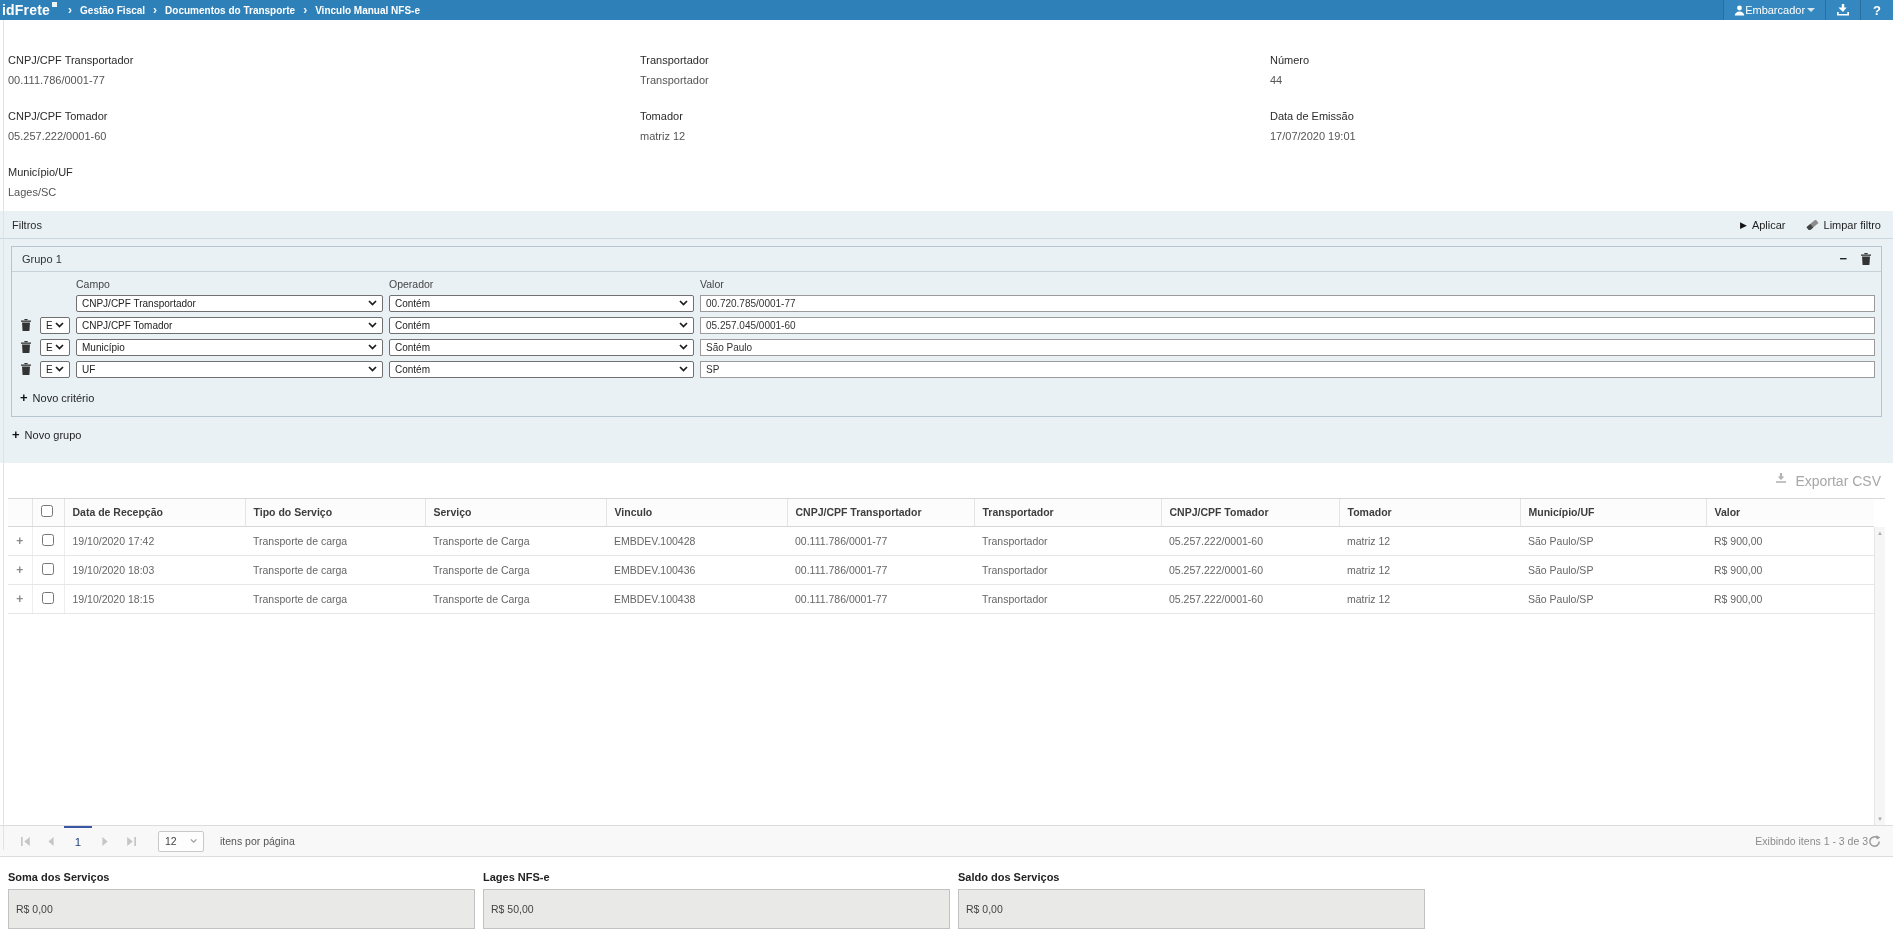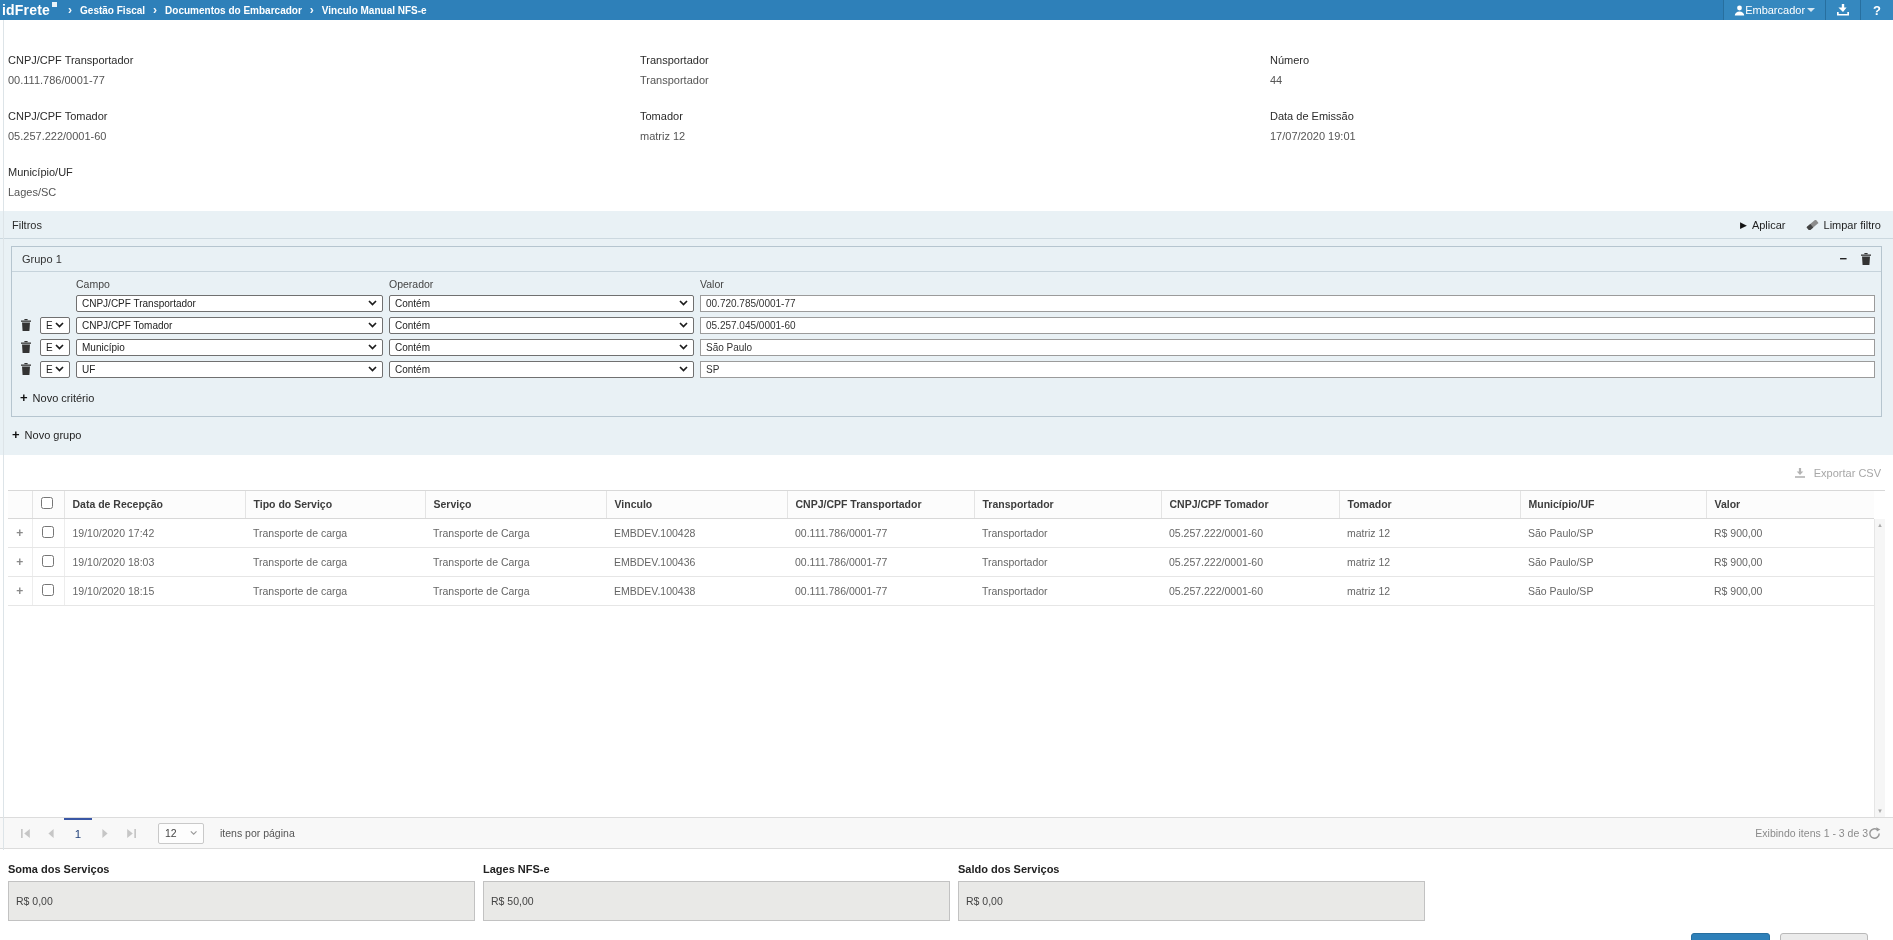--- a/index.html
+++ b/index.html
@@ -20,21 +20,21 @@
 
   .left-strip { position:absolute; left:3px; top:20px; width:1px; height:830px; background:#dde4e8; }
 
   
   .doc-info { padding:34px 0 0 8px; height:185px; display:grid; grid-template-columns:632px 630px auto; }
   .info-field { margin-bottom:24px; }
   .info-label { font-size:11px; color:#2b2b2b; margin-bottom:8px; }
   .info-value { font-size:11px; color:#555; }
 
   
-  .filters { margin-top:6px; background:#e9f1f5; padding-bottom:12px; }
+  .filters { margin-top:6px; background:#e9f1f5; padding-bottom:20px; }
   .filters-bar { height:28px; display:flex; align-items:center; padding:0 12px; border-bottom:1px solid #ccd8df; }
   .filters-title { font-size:11px; color:#2b2b2b; }
   .filters-actions { margin-left:auto; display:flex; align-items:center; gap:20px; }
   .flink { display:flex; align-items:center; gap:5px; font-size:11px; color:#1f1f1f; cursor:pointer; }
   .apply-glyph { font-size:9px; color:#111; }
 
   .group-panel { margin:7px 11px 0 11px; border:1px solid #b6c5cf; }
   .group-header { height:25px; display:flex; align-items:center; padding:0 10px; border-bottom:1px solid #c6d3db; }
   .group-title { font-size:11px; color:#333; }
   .group-tools { margin-left:auto; display:flex; align-items:center; gap:14px; }
@@ -48,21 +48,21 @@
   .fake-select .sel-text { flex:1; overflow:hidden; white-space:nowrap; }
   .val-input { height:17px; width:100%; border:1px solid #9b9b9b; background:#fff; font-size:10px; color:#333; padding:0 5px; font-family:inherit; }
   .trash-btn { cursor:pointer; display:flex; align-items:center; justify-content:center; }
   .new-link { display:flex; align-items:center; gap:5px; font-size:11px; color:#1f1f1f; cursor:pointer; }
   .plus-glyph { font-size:13px; font-weight:bold; color:#111; line-height:10px; }
   .new-criterion { padding:12px 0 12px 8px; }
   .new-group { margin:12px 0 2px 12px; }
 
   
   .export-row { height:35px; display:flex; align-items:center; justify-content:flex-end; padding-right:12px; }
-  .export-link { display:flex; align-items:center; gap:9px; font-size:11px; color:#a7a7a7; cursor:pointer; }
+  .export-link { display:flex; gap:9px; font-size:14px; color:#a7a7a7; cursor:pointer; }
 
   .table-wrap { margin:0 8px; height:327px; position:relative; border-top:1px solid #d8d8d8; }
   table.grid { width:calc(100% - 11px); border-collapse:collapse; table-layout:fixed; }
   .grid th { height:27px; background:#fcfcfc; border-bottom:1px solid #d8d8d8; border-left:1px solid #e4e4e4;
     font-size:10.5px; color:#3d3d3d; text-align:left; padding:0 8px; font-weight:bold; white-space:nowrap; overflow:hidden; }
   .grid th:first-child { border-left:none; }
   .grid td { height:29px; border-bottom:1px solid #e6e6e6; font-size:10.5px; color:#666; padding:0 8px; white-space:nowrap; overflow:hidden; }
   .grid td.iconcell { border-right:1px solid #ededed; text-align:center; padding:0; }
   .expand-glyph { color:#8a8a8a; font-size:12px; font-weight:bold; cursor:pointer; }
   .grid input[type=checkbox] { width:12px; height:12px; cursor:pointer; }
@@ -102,21 +102,21 @@
 
 <header class="topbar">
   <div class="logo">
     <span>idFrete</span>
     <span class="logo-square"></span>
   </div>
   <nav class="crumbs">
     <span class="crumb-sep">›</span>
     <span class="crumb">Gestão Fiscal</span>
     <span class="crumb-sep">›</span>
-    <span class="crumb">Documentos do Embarcador</span>
+    <span class="crumb">Documentos do Transporte</span>
     <span class="crumb-sep">›</span>
     <span class="crumb">Vinculo Manual NFS-e</span>
   </nav>
   <div class="topbar-right">
     <div class="tb-box">
       <svg width="11" height="11" viewBox="0 0 11 11">
           <circle cx="5.5" cy="3" r="2.4" fill="#fff"></circle>
           <path d="M0.8 10.6 a4.7 4.2 0 0 1 9.4 0 Z" fill="#fff"></path>
         </svg>
       <span>Embarcador</span>

